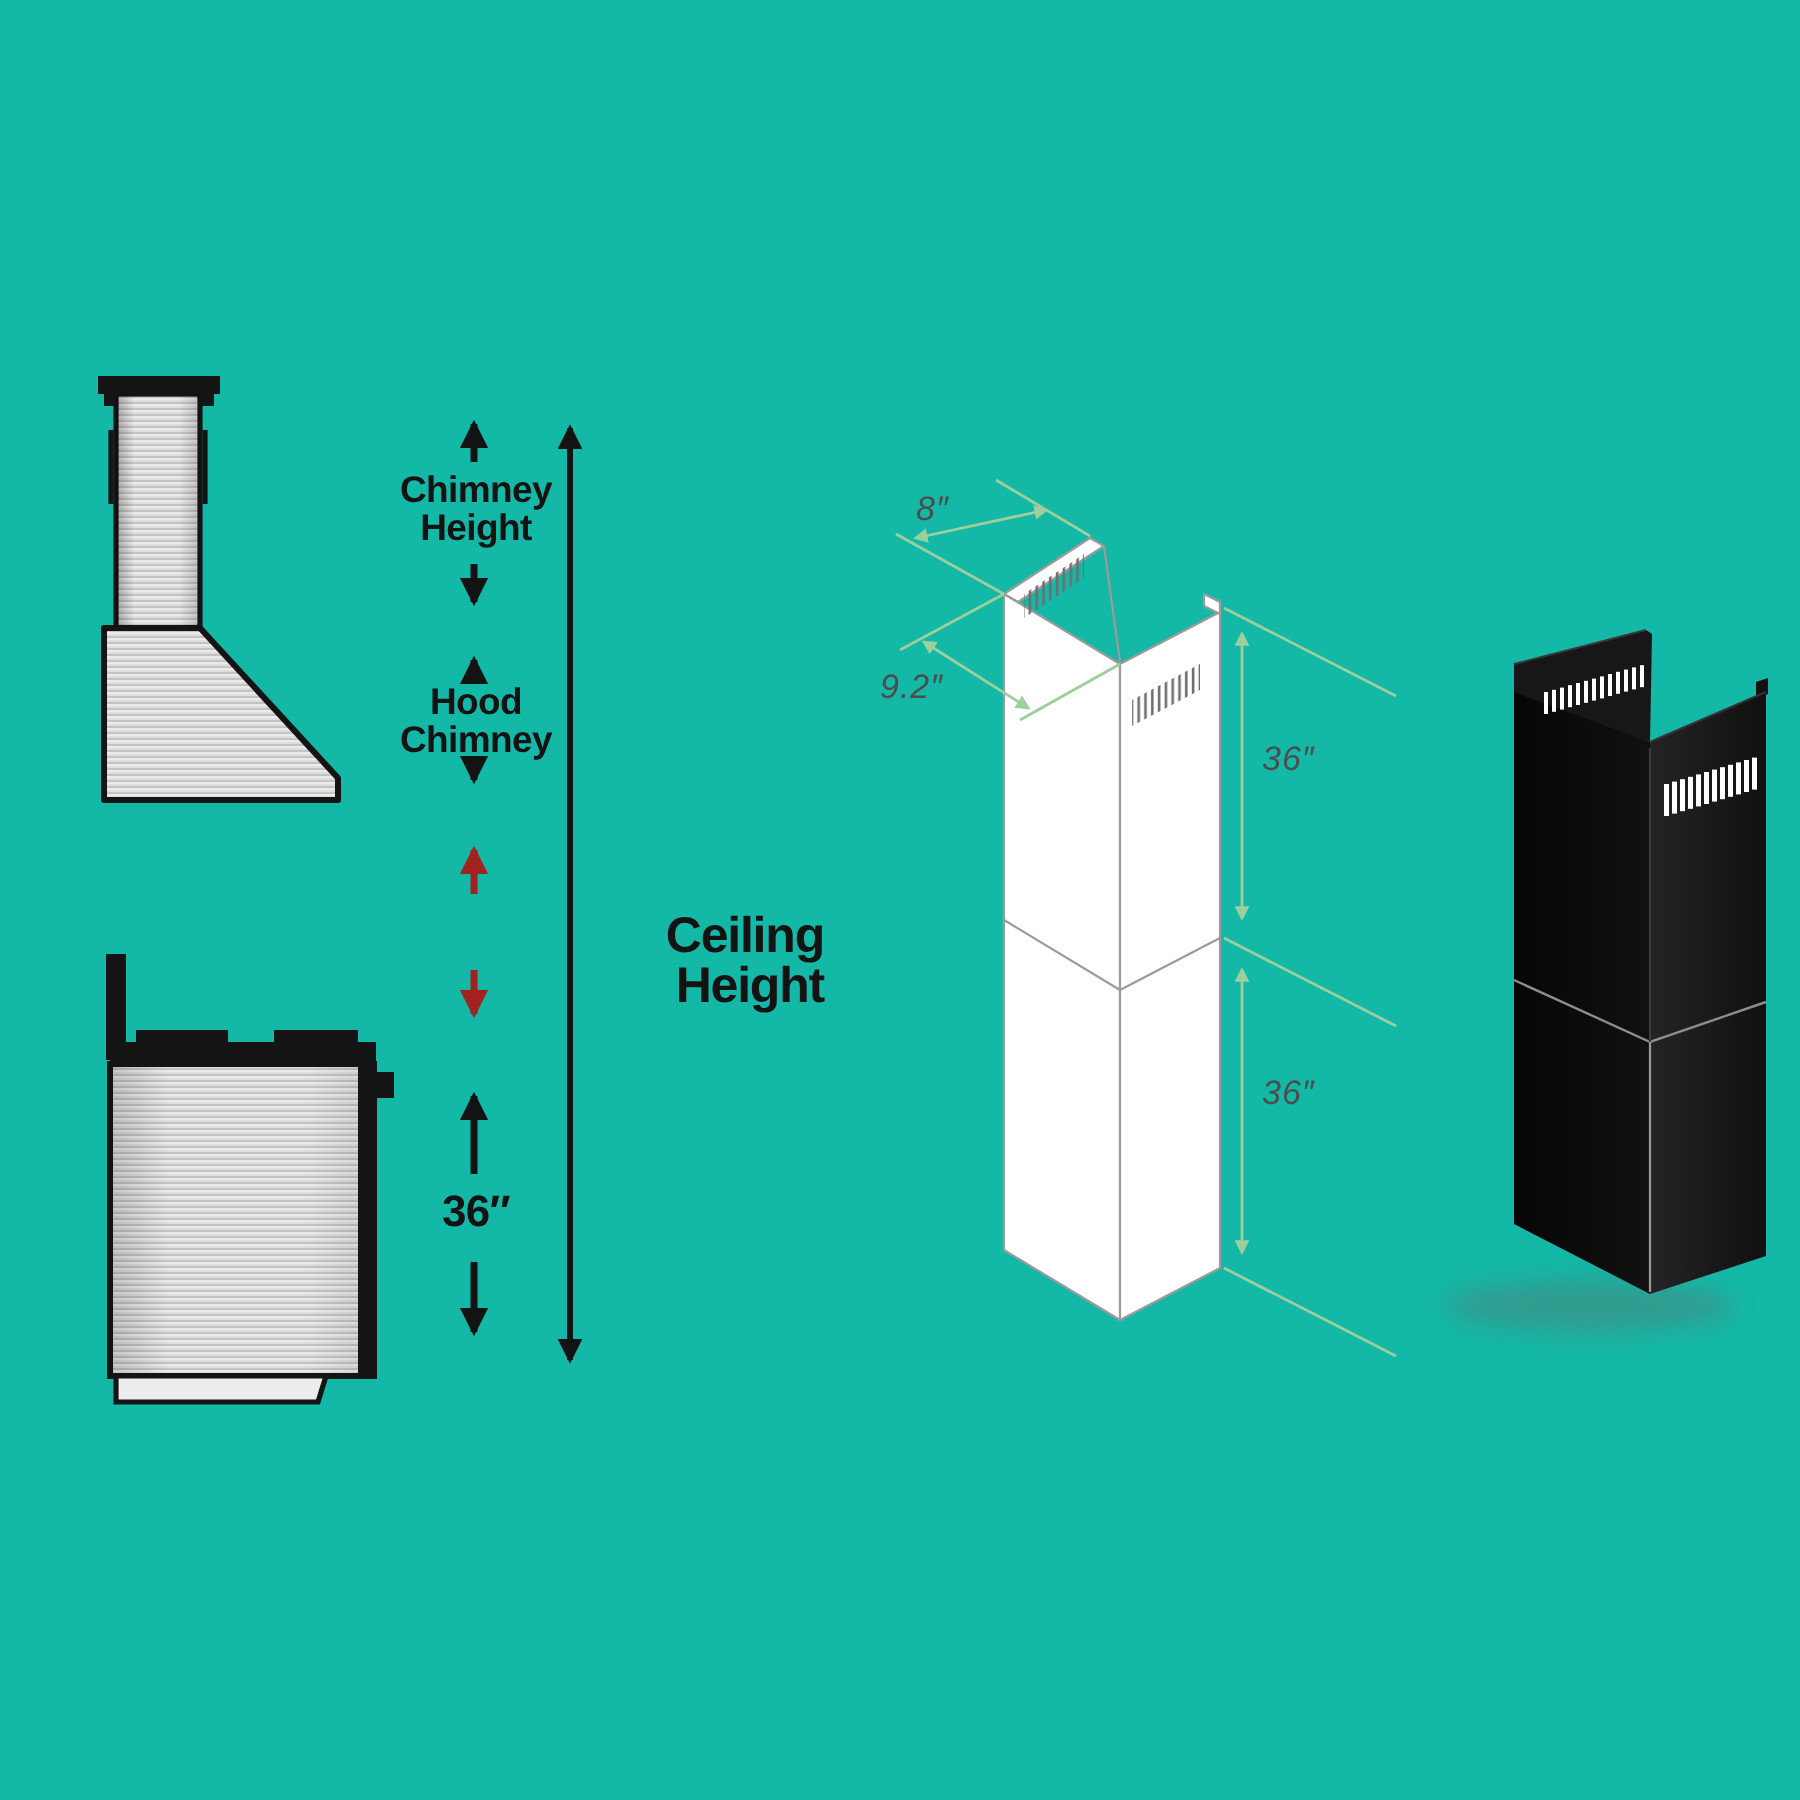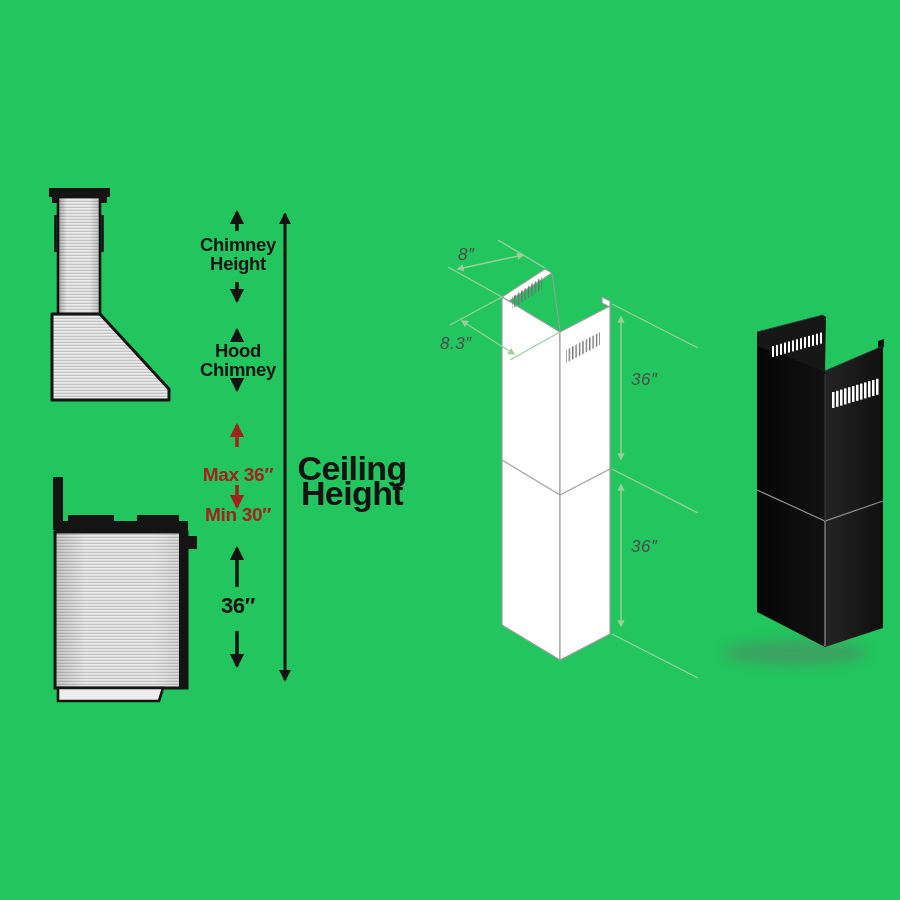--- a/index.html
+++ b/index.html
@@ -1,26 +1,26 @@
 <!DOCTYPE html>
 <html style="--annotation_red: #a22121; --dimension_green: #9ccf9b; --drawing_line_gray: #9b9b9b;"><head>
 <meta charset="utf-8">
 <style>
   html,body{margin:0;padding:0;background:#ffffff;}
   #stage{
-    position:relative;width:900px;height:900px;background:#22c55e;overflow:hidden;
+    position:relative;width:900px;height:900px;background:#14b8a6;overflow:hidden;
     font-family:"Liberation Sans",sans-serif;
   }
   #artwork{position:absolute;left:0;top:0;width:900px;height:900px;}
   .lbl{
     position:absolute;font-weight:bold;color:#131313;text-align:center;
     white-space:pre-line;line-height:19px;font-size:18.5px;letter-spacing:-0.3px;
   }
   .lbl-red{color:var(--annotation_red,#a22121);font-size:19px;line-height:20px;}
-  .lbl-big{font-size:34px;line-height:25px;text-align:center;letter-spacing:-0.6px;}
+  .lbl-big{font-size:25px;line-height:25px;text-align:right;letter-spacing:-0.6px;}
   .lbl-36{font-size:22px;line-height:22px;}
   .dim{
     position:absolute;font-style:italic;font-weight:normal;color:#4d4d4d;
     font-size:17px;line-height:17px;white-space:nowrap;letter-spacing:0.5px;
   }
 </style>
 </head>
 <body>
 
 <div id="stage">
@@ -170,30 +170,26 @@
       </g>
     </g>
   </svg>
 
   <div class="lbl" style="left:186px;top:235px;width:104px;">Chimney
 Height</div>
 
   <div class="lbl" style="left:186px;top:341px;width:104px;">Hood
 Chimney</div>
 
-  <div class="lbl lbl-red" style="left:184px;top:445px;width:108px;">
-    <div>Max 36″</div>
-    <div>Min 30″</div>
-  </div>
 
   <div class="lbl lbl-big" style="left:292px;top:456px;width:120px;">Ceiling
 Height</div>
 
   <div class="lbl lbl-36" style="left:186px;top:595px;width:104px;">36″</div>
 
   <div class="dim" style="left:458px;top:246px;">8″</div>
 
-  <div class="dim" style="left:440px;top:335px;">8.3″</div>
+  <div class="dim" style="left:440px;top:335px;">9.2″</div>
 
   <div class="dim" style="left:631px;top:371px;">36″</div>
 
   <div class="dim" style="left:631px;top:538px;">36″</div>
 </div>
 
 </body></html>

